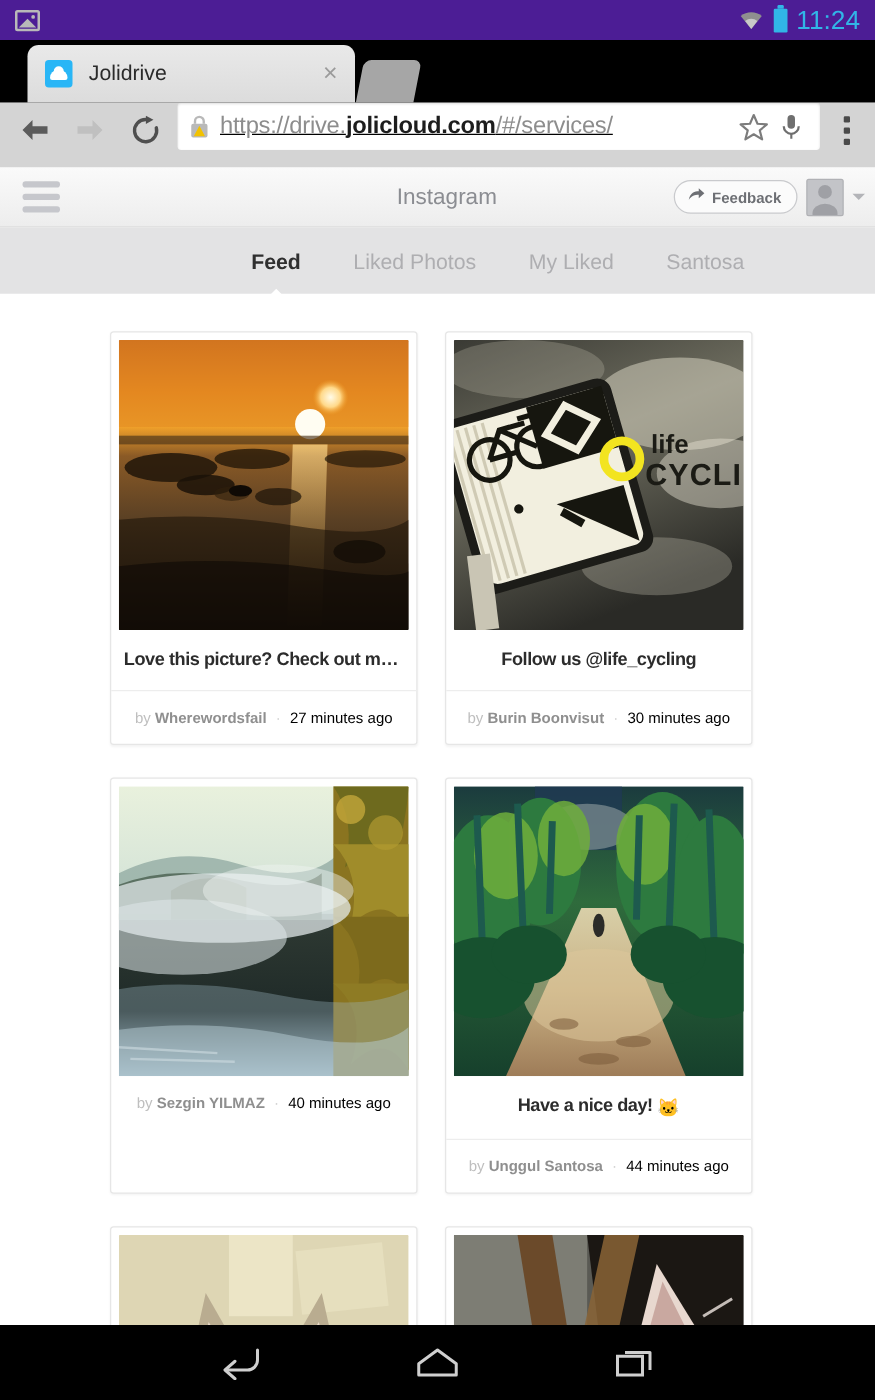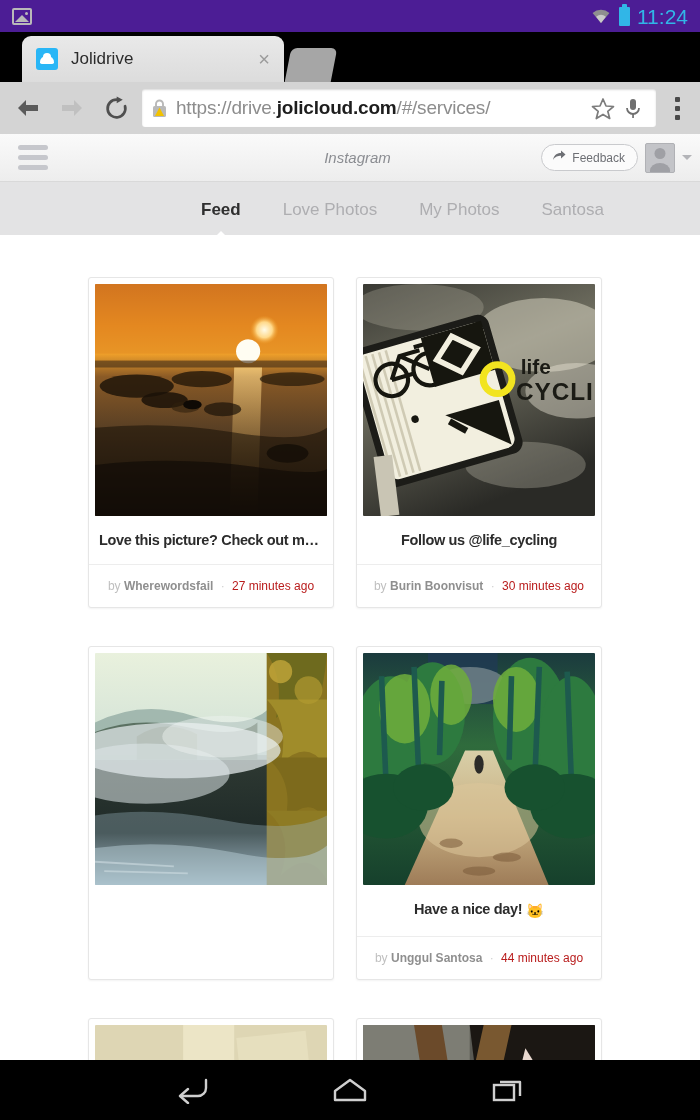--- a/index.html
+++ b/index.html
@@ -54,21 +54,21 @@
   }
   .btab .btitle { margin-left: 13px; font-size: 17px; color: #2b2b2b; flex: 1 1 auto;
     white-space: nowrap; overflow: hidden; }
   .btab .bclose { font-size: 20px; color: #9b9b9b; line-height: 1; padding: 0 4px; }
   .btab-ghost {
     width: 46px; height: 34px; margin-left: 4px; background: #a6a6a6;
     border-radius: 6px 6px 0 0; transform: skewX(-11deg);
   }
 
   
-  .toolbar { height: 52px; background: #d4d4d4; display: flex; align-items: center; padding: 0 6px; }
+  .toolbar { height: 52px; background: #d4d4d4; display: flex; padding: 0 6px; text-decoration: underline; }
   .nav-btn { width: 44px; height: 44px; display: flex; align-items: center; justify-content: center; }
   .omnibox {
     flex: 1 1 auto; height: 38px; background: #fff; border-radius: 3px;
     display: flex; align-items: center; padding: 0 8px 0 9px; margin: 0 4px;
     box-shadow: inset 0 1px 2px rgba(0,0,0,.15);
   }
   .sec-ic { width: 17px; height: 19px; position: relative; flex: 0 0 auto; margin-right: 8px; }
   .url { flex: 1 1 auto; font-size: 19px; color: #8d8d8d; white-space: nowrap; overflow: hidden;
     letter-spacing: -.2px; }
   .url b { color: #1d1d1d; font-weight: bold; }
@@ -80,28 +80,28 @@
   
   .apphdr {
     height: 48px; background: linear-gradient(#fafafa, #ededed);
     border-bottom: 1px solid #d9d9d9;
     display: flex; align-items: center; position: relative; padding: 0 8px;
   }
   .hamburger { width: 46px; height: 46px; display: flex; flex-direction: column;
     justify-content: center; align-items: center; gap: 5px; padding-left: 4px; }
   .hamburger i { display: block; width: 30px; height: 5px; background: #c6c7cc; border-radius: 3px; }
   .apptitle {
-    position: absolute; left: 15px; right: 0; text-align: center; font-size: 15px;
-    color: #8b8d92; pointer-events: none; font-style: italic;
+    position: absolute; left: 15px; right: 0; text-align: center; font-size: 18px;
+    color: #8b8d92; pointer-events: none;
   }
   .hdr-right { margin-left: auto; display: flex; align-items: center; gap: 7px; z-index: 2; }
   .feedback {
     display: flex; align-items: center; gap: 6px; height: 27px; padding: 0 12px 0 10px;
     border: 1px solid #c9cacd; border-radius: 14px; background: #fbfbfb;
-    font-size: 12px; color: #6d6f74; font-weight: normal;
+    font-size: 12px; color: #6d6f74; font-weight: bold;
   }
   .avatar {
     width: 30px; height: 30px; background: #c3c4c8; border: 1px solid #b0b1b5;
     border-radius: 2px; position: relative; overflow: hidden;
   }
   .avatar::before { content: ""; position: absolute; left: 50%; top: 4px; transform: translateX(-50%);
     width: 11px; height: 11px; border-radius: 50%; background: #9fa0a5; }
   .avatar::after { content: ""; position: absolute; left: 50%; bottom: -6px; transform: translateX(-50%);
     width: 20px; height: 15px; border-radius: 50% 50% 0 0; background: #9fa0a5; }
   .caret-dn { width: 0; height: 0; border-left: 5px solid transparent; border-right: 5px solid transparent;
@@ -123,35 +123,34 @@
 
   
   .feed {
     position: absolute; left: 0; right: 0; top: 235px; bottom: 60px;
     background: #fff; overflow: hidden;
   }
   .grid { display: flex; flex-wrap: wrap; gap: 26px 22px; padding: 30px 84px 0 88px; }
   .card {
     width: 246px; background: #fff; border: 1px solid #e6e6e6; border-radius: 3px;
     box-shadow: 0 1px 2px rgba(0,0,0,.05);
-    margin-top: 12px;
   }
   .card-img { width: 232px; height: 232px; margin: 6px auto 0; display: block; border-radius: 1px;
     overflow: hidden; position: relative; }
   .card-img svg { display: block; width: 100%; height: 100%; }
   .card-title {
     padding: 16px 10px; text-align: center; font-size: 14.5px; color: #2c2c2c;
     font-weight: bold; letter-spacing: -.35px; white-space: nowrap; overflow: hidden;
     text-overflow: ellipsis; border-bottom: 1px solid #ededed;
   }
   .card-meta { padding: 14px 8px; text-align: center; font-size: 12px; color: #b4b4b4; }
   .card-meta .by { color: #bfbfbf; }
   .card-meta .who { color: #8f8f8f; font-weight: bold; }
   .card-meta .sep { color: #cfcfcf; padding: 0 4px; }
-  .card-meta .when { color: #b91c1c; }
+  .card-meta .when { color: #000000; }
   .emoji-cat { display: inline-block; vertical-align: -2px; margin-left: 4px; }
 
   
   .navbar {
     position: absolute; left: 0; bottom: 0; width: 700px; height: 60px; background: #000;
     display: flex; align-items: center; justify-content: center; gap: 112px;
   }
   .navbar .nb { width: 46px; height: 40px; display: flex; align-items: center; justify-content: center; }
 </style>
 </head>
@@ -252,22 +251,22 @@
       <span class="caret-dn"></span>
     </div>
   </div>
 
   <div class="tabsbar">
     <div class="tabsinner">
       <span class="tab-item active">
         <span>Feed</span>
         <span class="pointer"></span>
       </span>
-      <span class="tab-item">Love Photos</span>
-      <span class="tab-item">My Photos</span>
+      <span class="tab-item">Liked Photos</span>
+      <span class="tab-item">My Liked</span>
       <span class="tab-item">Santosa</span>
     </div>
   </div>
 
   <div class="feed">
     <div class="grid">
 
       <div class="card">
         <div class="card-img">
           <svg viewBox="0 0 100 100" preserveAspectRatio="none">
@@ -401,20 +400,26 @@
             <ellipse cx="22" cy="52" rx="36" ry="13" fill="#dfe8ea" opacity=".55"></ellipse>
             <ellipse cx="55" cy="36" rx="26" ry="9" fill="#f0f4f2" opacity=".45"></ellipse>
             <path d="M0 70 Q25 66 55 72 T100 70 L100 100 L0 100 Z" fill="#9db6c2" opacity=".35"></path>
             <path d="M0 84 Q30 80 60 86 T100 83 L100 100 L0 100 Z" fill="#b6cbd4" opacity=".5"></path>
             <g stroke="#cfdde2" stroke-width="0.8" opacity=".6">
               <line x1="0" y1="90" x2="34" y2="92"></line>
                 <line x1="4" y1="94" x2="40" y2="95"></line>
             </g>
           </svg>
         </div>
+        <div class="card-meta">
+          <span class="by">by</span>
+          <span class="who">Sezgin YILMAZ</span>
+          <span class="sep">·</span>
+          <span class="when">40 minutes ago</span>
+        </div>
       </div>
 
       <div class="card">
         <div class="card-img">
           <svg viewBox="0 0 100 100" preserveAspectRatio="none">
             <defs>
               <linearGradient id="f4" x1="0" y1="0" x2="0" y2="1">
                 <stop offset="0%" stop-color="#1b3b3e"></stop>
                   <stop offset="40%" stop-color="#2f6b3c"></stop>
                 <stop offset="100%" stop-color="#16402c"></stop>

